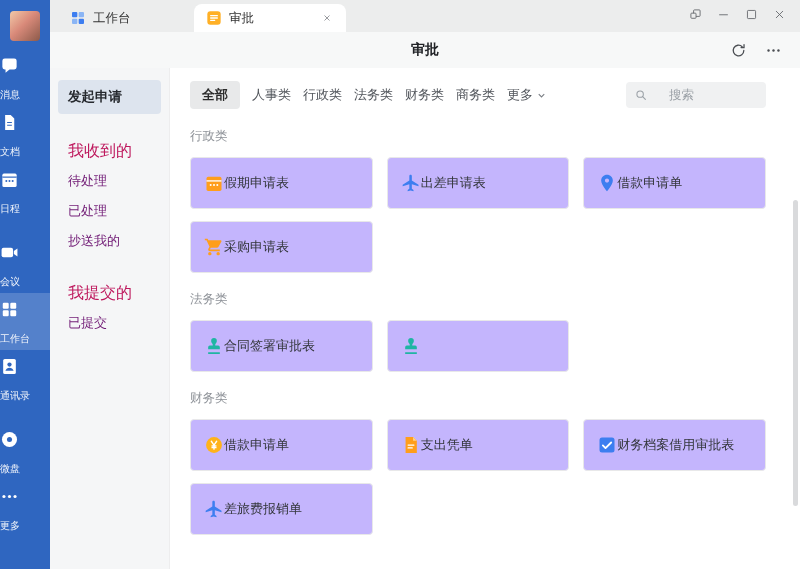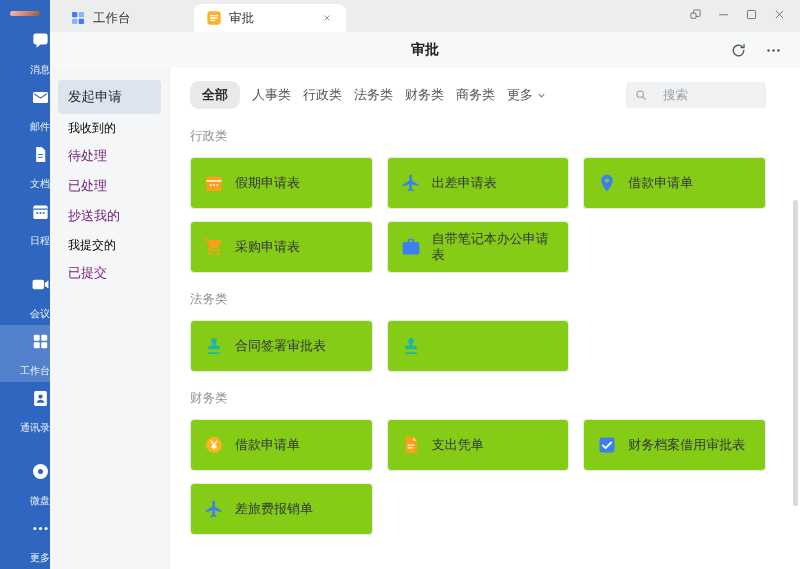--- a/index.html
+++ b/index.html
@@ -4,21 +4,21 @@
 <style>
   *{margin:0;padding:0;box-sizing:border-box}
   html,body{width:800px;height:569px;overflow:hidden;background:#fff;
     font-family:"Liberation Sans","DejaVu Sans",sans-serif;}
   .app{display:flex;width:800px;height:569px}
 
   
   .nav{width:50px;background:#2f66c0;display:flex;flex-direction:column;align-items:center;flex-shrink:0}
   .avatar{width:30px;height:30px;border-radius:4px;margin:11px 0 8px;
     background:linear-gradient(135deg,#f2c9a8 0%,#d98a7a 45%,#8c5a4a 100%)}
-  .nav-item{width:100%;padding:7px 0 6px;display:flex;flex-direction:column;align-items:flex-end;gap:15px;
+  .nav-item{width:100%;padding:7px 0 6px;display:flex;flex-direction:column;align-items:flex-start;gap:15px;
     color:rgba(255,255,255,.93);cursor:default}
   .nav-item .nlabel{font-size:10px;line-height:1}
   .nav-item.active{background:rgba(255,255,255,.18)}
   .nav-item svg{width:19px;height:19px;display:block}
   .nav-gap{margin-top:16px}
 
   
   .right{flex:1;display:flex;flex-direction:column;min-width:0}
 
   .titlebar{height:32px;background:#eceded;display:flex;align-items:flex-end}
@@ -37,69 +37,60 @@
   .htitle{position:absolute;left:0;right:0;text-align:center;font-size:14px;font-weight:700;color:#202226}
   .hicons{margin-left:auto;display:flex;align-items:center;gap:18px;padding-right:18px;z-index:1}
   .hicons span{display:flex}
   .hicons svg{width:17px;height:17px;display:block}
 
   .body{flex:1;display:flex;min-height:0}
 
   
   .submenu{width:120px;background:#f5f6f7;border-right:1px solid #ededee;padding:12px 8px;flex-shrink:0}
   .create{height:34px;background:#dde4ee;border-radius:4px;display:flex;align-items:center;
-    padding:0 10px;font-size:13.5px;font-weight:400;color:#26292e}
-  .glabel{font-size:12px;color:#000000;margin:6px 0 4px;padding:0 10px}
+    padding:0 10px;font-size:13.5px;font-weight:700;color:#26292e}
+  .glabel{font-size:16px;color:#be185d;margin:27px 0 4px;padding:0 10px}
   .mitem{height:30px;display:flex;align-items:center;padding:0 10px;font-size:13px;color:#701a75;border-radius:4px}
 
   
   .content{flex:1;background:#fff;padding:12px 10px 0 20px;position:relative;overflow:hidden;min-width:0}
   .filterbar{display:flex;align-items:center;height:30px}
-  .pill{background:#e8e9ea;border-radius:9px;padding:5px 12px;font-size:13px;color:#2c2c2c;font-weight:600}
+  .pill{background:#e8e9ea;border-radius:4px;padding:5px 12px;font-size:13px;color:#2c2c2c;font-weight:600}
   .ftab{font-size:13px;color:#51555b;margin-left:12px;display:flex;align-items:center;gap:3px}
   .ftab svg{width:11px;height:11px;display:block}
   .search{margin-left:auto;margin-right:24px;width:140px;height:26px;background:#f0f1f2;border-radius:4px;
-    display:flex;align-items:center;padding:0 8px;gap:15px}
+    display:flex;align-items:center;padding:0 8px;gap:21px}
   .search svg{width:14px;height:14px;display:block;flex-shrink:0}
   .search input{border:0;background:transparent;outline:0;width:100%;font-size:12.5px;color:#333}
   .search input::placeholder{color:#9aa0a6}
 
   .stitle{font-size:12.5px;color:#8f9399;margin:18px 0 12px}
   .grid{display:grid;grid-template-columns:repeat(3,1fr);gap:12px 14px;margin-right:24px}
-  .card{height:52px;border:1px solid #e8e8e9;border-radius:4px;background:#84cc16;display:flex;align-items:center;
-    gap:11px;padding:8px 13px;font-size:13px;color:#33363b;cursor:default}
+  .card{height:52px;border:1px solid #e8e8e9;border-radius:4px;background:#c4b5fd;display:flex;align-items:center;
+    padding:8px 13px;font-size:13px;color:#33363b;cursor:default}
   .card svg{width:20px;height:20px;flex-shrink:0;display:block}
   .clabel{line-height:1.25}
 
   .scrollthumb{position:absolute;right:2px;top:132px;width:5px;height:306px;background:#d9dadc;border-radius:3px}
 </style>
 </head>
 <body>
 
 <div class="app">
 
   <aside class="nav">
     <div class="avatar"></div>
 
     <div class="nav-item">
       <span>
           <svg viewBox="0 0 24 24">
             <path d="M21 6a3 3 0 0 0-3-3H6A3 3 0 0 0 3 6v8a3 3 0 0 0 3 3h1v4l5-4h6a3 3 0 0 0 3-3V6z" fill="#fff"></path>
           </svg>
         </span>
       <span class="nlabel">消息</span>
-    </div>
-    <div class="nav-item">
-      <span>
-          <svg viewBox="0 0 24 24">
-            <rect x="2.5" y="5" width="19" height="14" rx="2" fill="#fff"></rect>
-            <path d="M4 7.2l8 5.6 8-5.6" fill="none" stroke="#2f66c0" stroke-width="1.5"></path>
-          </svg>
-        </span>
-      <span class="nlabel">邮件</span>
     </div>
     <div class="nav-item">
       <span>
           <svg viewBox="0 0 24 24">
             <path d="M6.5 2.5h7L18 7v14.5H6.5z" fill="#fff"></path>
             <path d="M9 12h6M9 15.5h6" stroke="#2f66c0" stroke-width="1.5"></path>
           </svg>
         </span>
       <span class="nlabel">文档</span>
     </div>
@@ -303,26 +294,20 @@
                 <path fill="#3d7ef0" d="M12 2C8.13 2 5 5.13 5 9c0 5.25 7 13 7 13s7-7.75 7-13c0-3.87-3.13-7-7-7zm0 9.5c-1.38 0-2.5-1.12-2.5-2.5s1.12-2.5 2.5-2.5 2.5 1.12 2.5 2.5-1.12 2.5-2.5 2.5z"></path>
               </svg>
             <span class="clabel">借款申请单</span>
           </div>
           <div class="card">
             <svg viewBox="0 0 24 24">
                 <path fill="#ff9e1b" d="M7 18c-1.1 0-1.99.9-1.99 2S5.9 22 7 22s2-.9 2-2-.9-2-2-2zM1 2v2h2l3.6 7.59-1.35 2.45c-.16.28-.25.61-.25.96 0 1.1.9 2 2 2h12v-2H7.42c-.14 0-.25-.11-.25-.25l.03-.12.9-1.63h7.45c.75 0 1.41-.41 1.75-1.03l3.58-6.49c.08-.14.12-.31.12-.48 0-.55-.45-1-1-1H5.21l-.94-2H1zm16 16c-1.1 0-1.99.9-1.99 2s.89 2 1.99 2 2-.9 2-2-.9-2-2-2z"></path>
               </svg>
             <span class="clabel">采购申请表</span>
           </div>
-          <div class="card">
-            <svg viewBox="0 0 24 24">
-                <path fill="#3d7ef0" d="M20 6h-4V4c0-1.11-.89-2-2-2h-4c-1.11 0-2 .89-2 2v2H4c-1.11 0-1.99.89-1.99 2L2 19c0 1.11.89 2 2 2h16c1.11 0 2-.89 2-2V8c0-1.11-.89-2-2-2zm-6 0h-4V4h4v2z"></path>
-              </svg>
-            <span class="clabel">自带笔记本办公申请表</span>
-          </div>
         </div>
 
         <div class="stitle">法务类</div>
         <div class="grid">
           <div class="card">
             <svg viewBox="0 0 24 24">
                 <path fill="#1fb5a3" d="M12 2.5a3.4 3.4 0 0 0-3.4 3.4c0 1.3.68 2.25 1.33 3.15.52.72.77 1.55.6 2.45H7a2 2 0 0 0-2 2v2.5h14v-2.5a2 2 0 0 0-2-2h-3.53c-.17-.9.08-1.73.6-2.45.65-.9 1.33-1.85 1.33-3.15A3.4 3.4 0 0 0 12 2.5zM5 19.5h14v2H5z"></path>
               </svg>
             <span class="clabel">合同签署审批表</span>
           </div>

